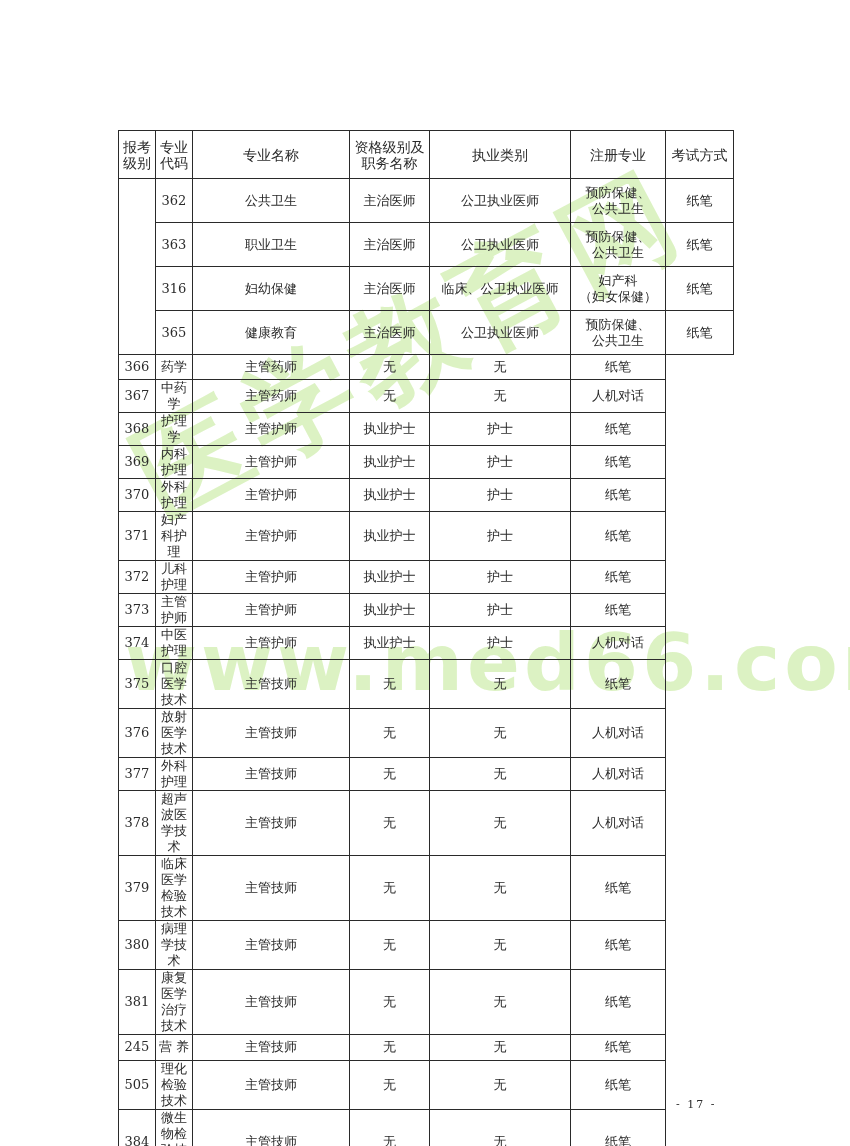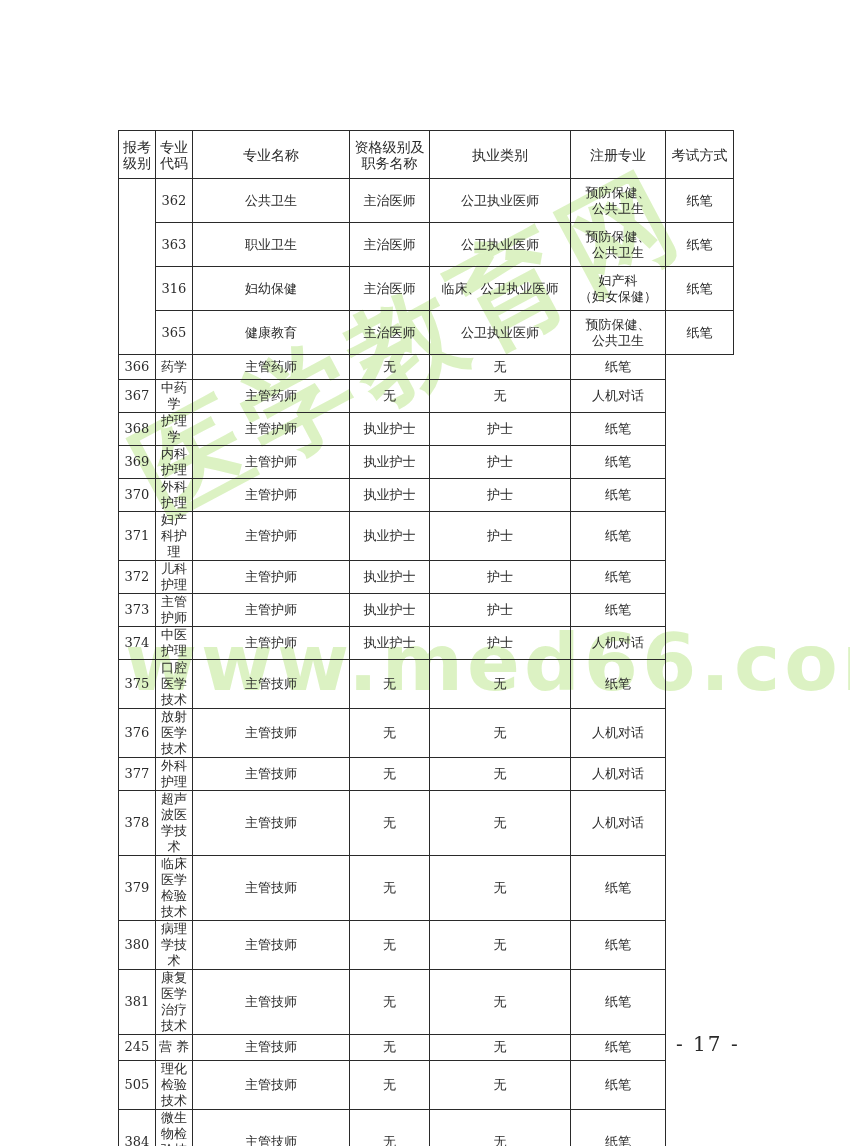--- a/index.html
+++ b/index.html
@@ -20,21 +20,21 @@
   col.c-type { width: 141px; }
   col.c-reg { width: 95px; }
   col.c-exam { width: 68px; }
   td.code { text-align: left; padding-left: 6px; }
   .two-line { display: block; }
   .watermark { position: absolute; pointer-events: none; color: rgba(130, 210, 40, 0.28);
                font-family: "DejaVu Sans", "Liberation Sans", sans-serif; font-weight: bold; }
   .wm-cn { left: 110px; top: 420px; font-size: 110px; letter-spacing: 10px;
            transform: rotate(-28deg); transform-origin: left top; }
   .wm-url { left: 125px; top: 618px; font-size: 78px; letter-spacing: 4px; }
-  .page-num { position: absolute; left: 676px; top: 1032px; font-size: 20px; letter-spacing: 2px; }
+  .page-num { position: absolute; left: 676px; top: 1098px; font-size: 11px; letter-spacing: 2px; }
 </style>
 </head>
 <body>
 
 <div class="page">
 
   <div class="watermark wm-cn">医学教育网</div>
   <div class="watermark wm-url">www.med66.com</div>
 
   <table class="main">

